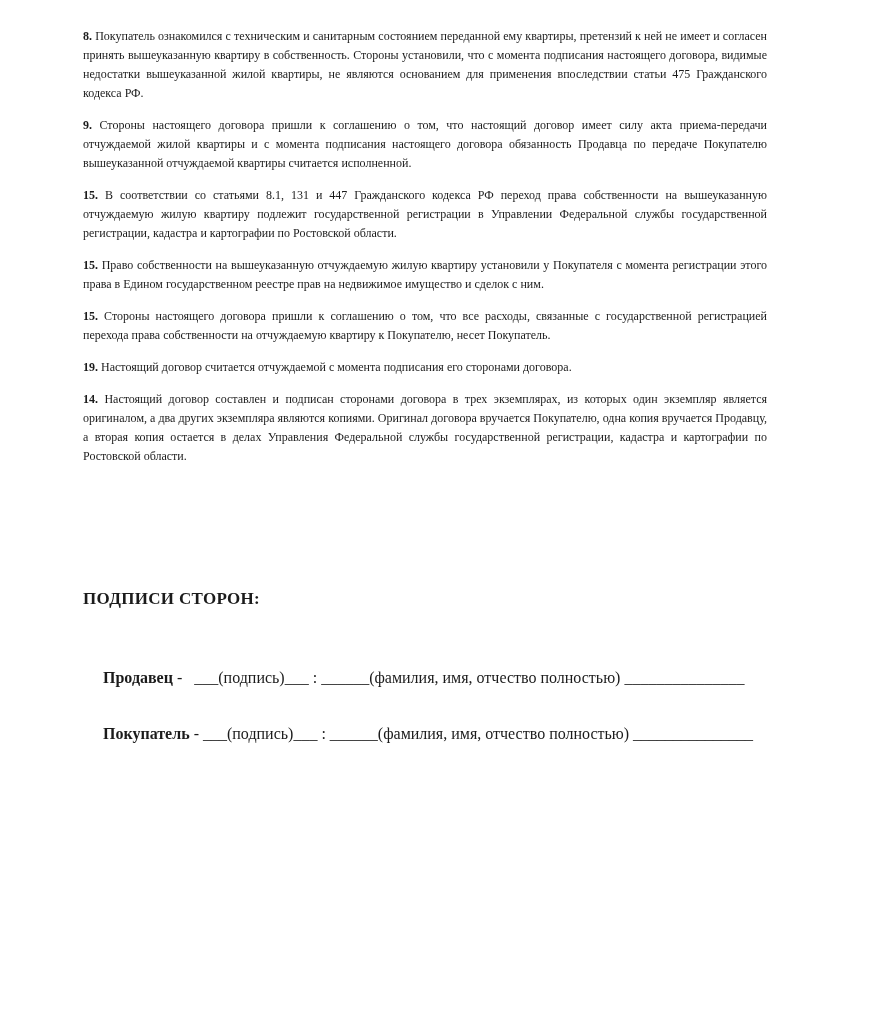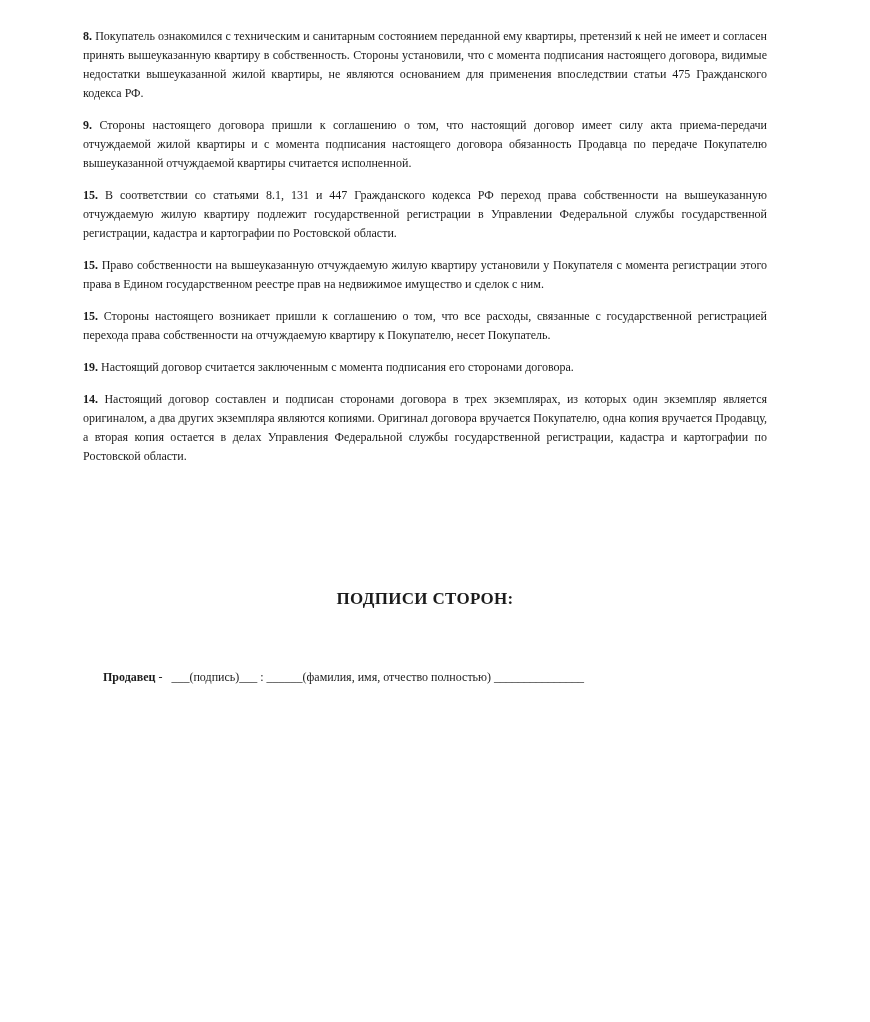--- a/index.html
+++ b/index.html
@@ -30,25 +30,24 @@
     text-justify: inter-word;
   }
   .clause .num {
     font-weight: bold;
   }
   .sig-heading {
     margin: 122px 0 0 0;
     font-size: 17px;
     line-height: 21px;
     font-weight: bold;
-    text-align: center;
     letter-spacing: 0.3px;
   }
   .sig-row {
-    font-size: 12px;
+    font-size: 16px;
     line-height: 19px;
     white-space: pre-wrap;
     padding-left: 20px;
   }
   .sig-row.seller { margin-top: 59px; }
   .sig-row.buyer  { margin-top: 37px; }
   .sig-row .party {
     font-weight: bold;
   }
 </style>
@@ -59,25 +58,26 @@
   <div class="content">
 
     <p class="clause"><span class="num">8.</span> <span>Покупатель ознакомился с техническим и санитарным состоянием переданной ему квартиры, претензий к ней не имеет и согласен принять вышеуказанную квартиру в собственность. Стороны установили, что с момента подписания настоящего договора, видимые недостатки вышеуказанной жилой квартиры, не являются основанием для применения впоследствии статьи 475 Гражданского кодекса РФ.</span></p>
 
     <p class="clause"><span class="num">9.</span> <span>Стороны настоящего договора пришли к соглашению о том, что настоящий договор имеет силу акта приема-передачи отчуждаемой жилой квартиры и с момента подписания настоящего договора обязанность Продавца по передаче Покупателю вышеуказанной отчуждаемой квартиры считается исполненной.</span></p>
 
     <p class="clause"><span class="num">15.</span> <span>В соответствии со статьями 8.1, 131 и 447 Гражданского кодекса РФ переход права собственности на вышеуказанную отчуждаемую жилую квартиру подлежит государственной регистрации в Управлении Федеральной службы государственной регистрации, кадастра и картографии по Ростовской области.</span></p>
 
     <p class="clause"><span class="num">15.</span> <span>Право собственности на вышеуказанную отчуждаемую жилую квартиру установили у Покупателя с момента регистрации этого права в Едином государственном реестре прав на недвижимое имущество и сделок с ним.</span></p>
 
-    <p class="clause"><span class="num">15.</span> <span>Стороны настоящего возникает пришли к соглашению о том, что все расходы, связанные с государственной регистрацией перехода права собственности на отчуждаемую квартиру к Покупателю, несет Покупатель.</span></p>
+    <p class="clause"><span class="num">15.</span> <span>Стороны настоящего договора пришли к соглашению о том, что все расходы, связанные с государственной регистрацией перехода права собственности на отчуждаемую квартиру к Покупателю, несет Покупатель.</span></p>
 
-    <p class="clause"><span class="num">19.</span> <span>Настоящий договор считается заключенным с момента подписания его сторонами договора.</span></p>
+    <p class="clause"><span class="num">19.</span> <span>Настоящий договор считается отчуждаемой с момента подписания его сторонами договора.</span></p>
 
     <p class="clause"><span class="num">14.</span> <span>Настоящий договор составлен и подписан сторонами договора в трех экземплярах, из которых один экземпляр является оригиналом, а два других экземпляра являются копиями. Оригинал договора вручается Покупателю, одна копия вручается Продавцу, а вторая копия остается в делах Управления Федеральной службы государственной регистрации, кадастра и картографии по Ростовской области.</span></p>
 
     <h2 class="sig-heading">ПОДПИСИ СТОРОН:</h2>
 
     <div class="sig-row seller"><span class="party">Продавец</span><span> -   ___(подпись)___ : ______(фамилия, имя, отчество полностью) </span><span>_______________</span></div>
 
+    <div class="sig-row buyer"><span class="party">Покупатель</span><span> - ___(подпись)___ : ______(фамилия, имя, отчество полностью) </span><span>_______________</span></div>
 
   </div>
 </div>
 
 </body></html>

